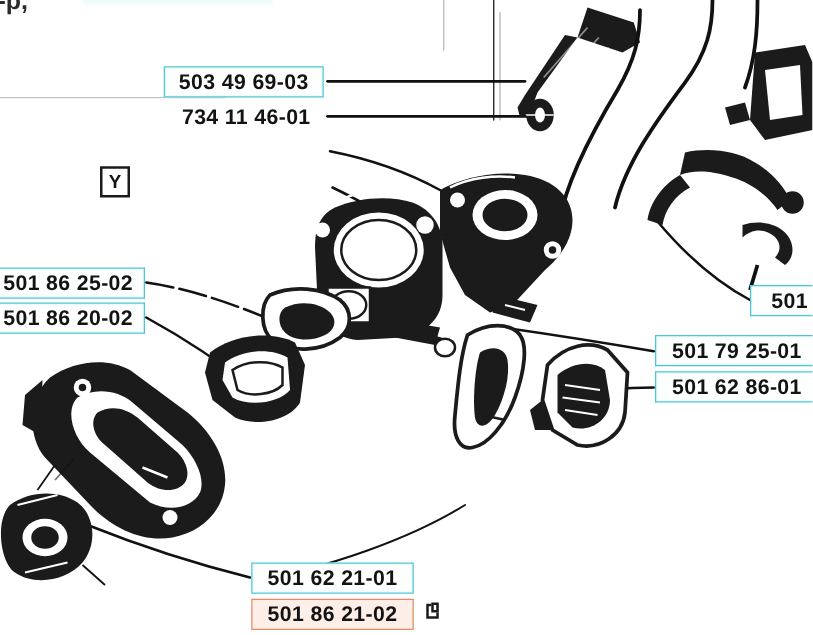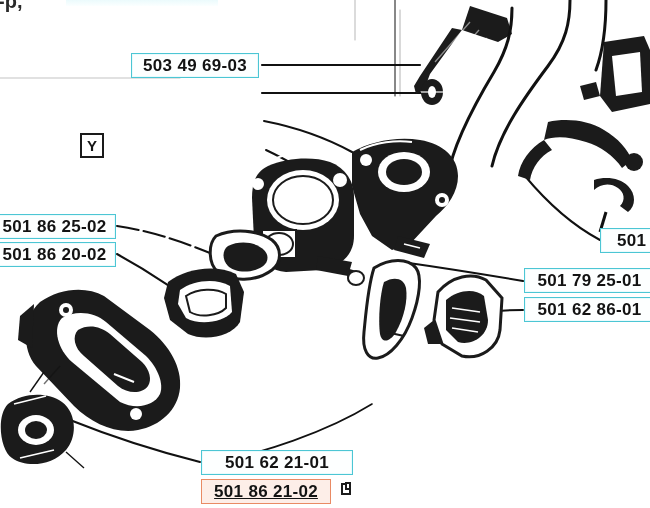--- a/index.html
+++ b/index.html
@@ -254,34 +254,35 @@
     </g>
 
   </svg>
 
   <div class="label ghost" style="left:66px;top:-6px;width:152px;height:12px;"></div>
 
   <div id="corner-scrap" style="left:-2px;top:-9px;">-p,</div>
 
   <div class="label cyan" style="left:131px;top:53px;width:128px;height:25px;">503 49 69-03</div>
 
+  <div class="label plain" style="left:133px;top:82px;width:128px;height:23px;">734 11 46-01</div>
 
 
 
   <div class="label cyan clip-left" style="left:-6px;top:214px;width:122px;height:25px;">501 86 25-02</div>
 
   <div class="label cyan clip-left" style="left:-6px;top:242px;width:122px;height:25px;">501 86 20-02</div>
 
   <div class="label cyan clip-right" style="left:600px;top:228px;width:56px;height:25px;justify-content:flex-start;">501 5</div>
 
   <div class="label cyan clip-right" style="left:524px;top:268px;width:130px;height:25px;">501 79 25-01</div>
 
   <div class="label cyan clip-right" style="left:524px;top:297px;width:130px;height:25px;">501 62 86-01</div>
 
-  <div class="label cyan" style="left:201px;top:450px;width:152px;height:25px;">501 62 21-01</div>
-
-  <div class="label orange" style="left:201px;top:479px;width:130px;height:25px;text-decoration:underline;">501 86 21-02</div>
+  <div class="label cyan" style="left:201px;top:450px;width:130px;height:25px;">501 62 21-01</div>
+
+  <div class="label orange" style="left:201px;top:479px;width:130px;height:25px;">501 86 21-02</div>
 
   <div id="y-marker" style="left:80px;top:133px;width:24px;height:25px;">Y</div>
 
   <div id="washer-glyph" style="left:341px;top:483px;width:10px;height:12px;"></div>
 
 </div>
 
 </body></html>

